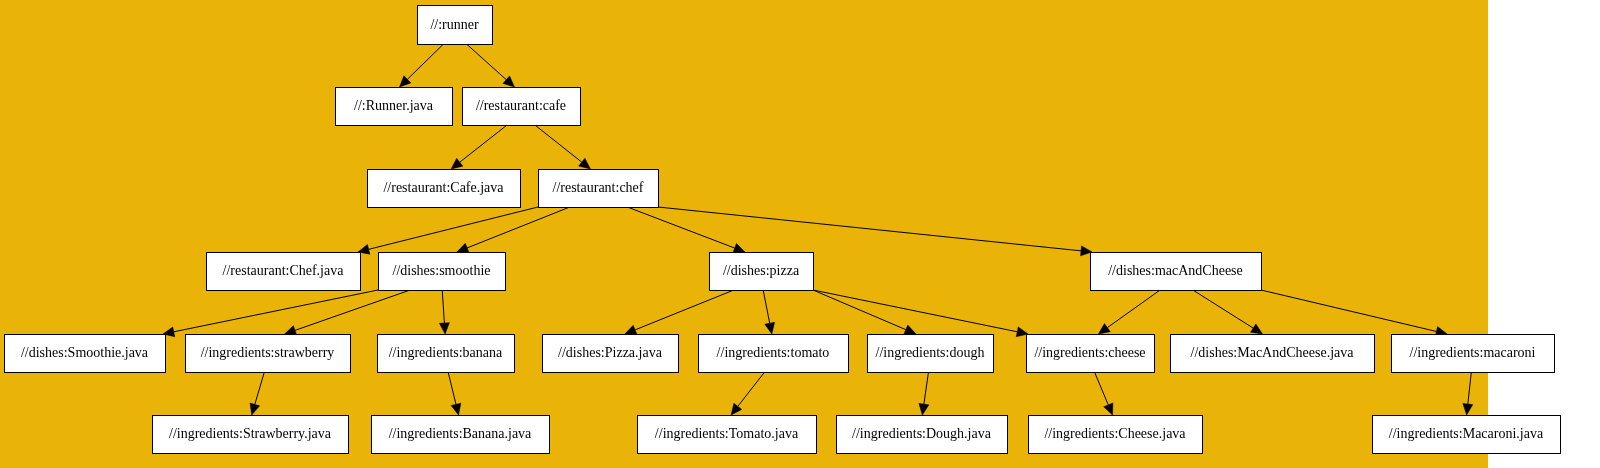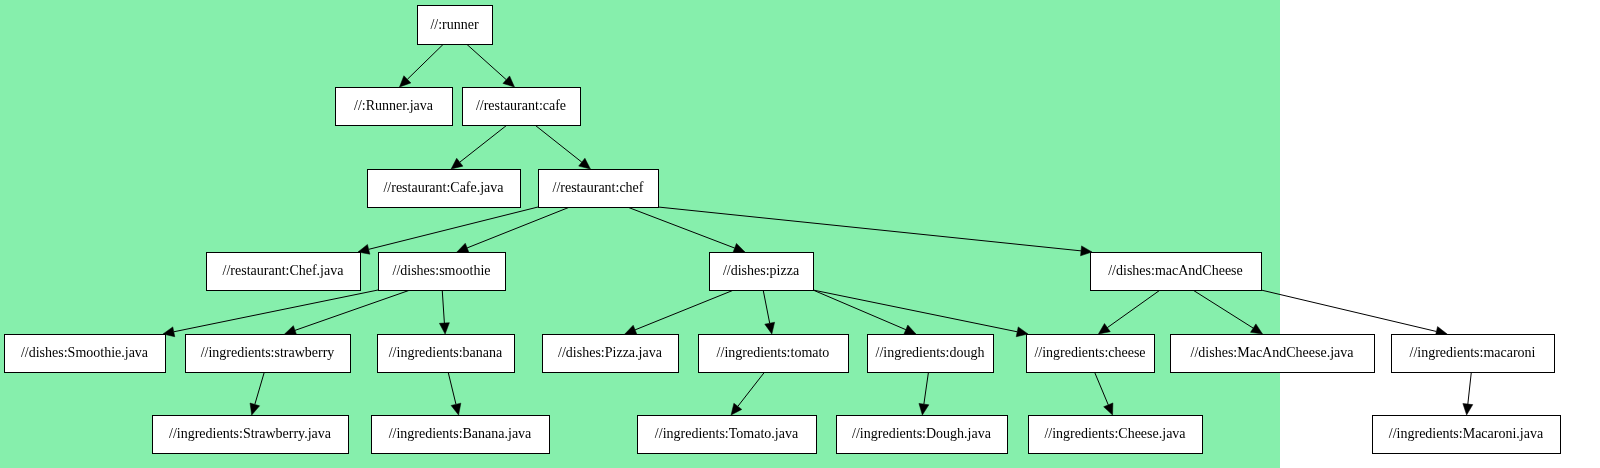--- a/index.html
+++ b/index.html
@@ -2,23 +2,23 @@
 <html><head>
 <meta charset="utf-8">
 <style>
   html, body {
     margin: 0;
     padding: 0;
     background: #ffffff;
   }
   #graph-root {
     position: relative;
-    width: 1280px;
+    width: 1488px;
     height: 468px;
-    background: #86efac;
+    background: #eab308;
     font-family: "Liberation Serif", "DejaVu Serif", serif;
   }
   #graph-svg {
     position: absolute;
     left: 0;
     top: 0;
     width: 1600px;
     height: 468px;
     display: block;
   }

